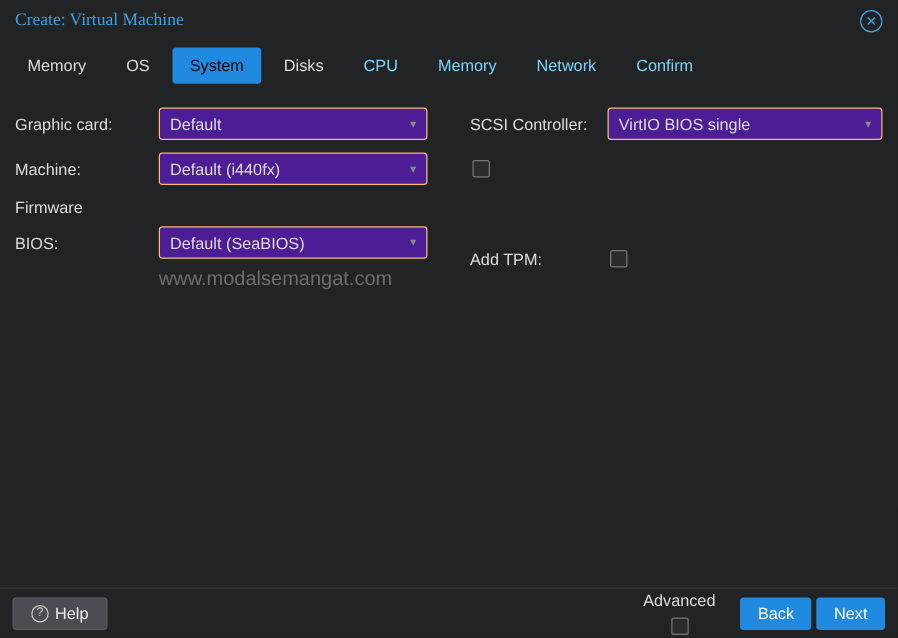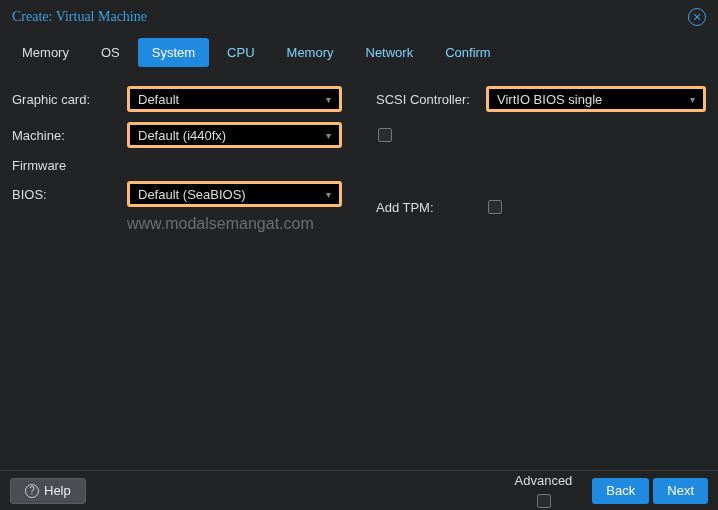--- a/index.html
+++ b/index.html
@@ -42,21 +42,21 @@
   .tab {
     padding: 7px 14px;
     color: #ddd;
     font-size: 13px;
     cursor: pointer;
     border-radius: 3px;
     margin-right: 4px;
   }
   .tab.active {
     background: #1f8ae0;
-    color: #ffffff;
+    color: #000000;
   }
   .tab.disabled {
     color: #7dd3fc;
     cursor: default;
   }
   .form-area {
     display: flex;
     padding: 18px 12px 0 12px;
     gap: 34px;
   }
@@ -73,22 +73,22 @@
     font-size: 13px;
   }
   .col-right .label { width: 110px; }
   .section-label {
     color: #ddd;
     font-size: 13px;
     margin: 4px 0 8px 0;
   }
   .select {
     flex: 1;
-    background: #000000;
-    border: 3px solid #fdba74;
+    background: #4c1d95;
+    border: 1px solid #fdba74;
     border-radius: 3px;
     height: 26px;
     display: flex;
     align-items: center;
     padding: 0 8px;
     color: #ddd;
     cursor: pointer;
     position: relative;
   }
   .select .chev {
@@ -167,20 +167,21 @@
   <div class="title">Create: Virtual Machine</div>
   <div class="close-btn">
     <span>✕</span>
   </div>
 </div>
 
 <div class="tabs">
   <div class="tab">Memory</div>
   <div class="tab">OS</div>
   <div class="tab active">System</div>
+  <div class="tab">Disks</div>
   <div class="tab disabled">CPU</div>
   <div class="tab disabled">Memory</div>
   <div class="tab disabled">Network</div>
   <div class="tab disabled">Confirm</div>
 </div>
 
 <div class="form-area">
   <div class="col">
     <div class="row">
       <div class="label">Graphic card:</div>

